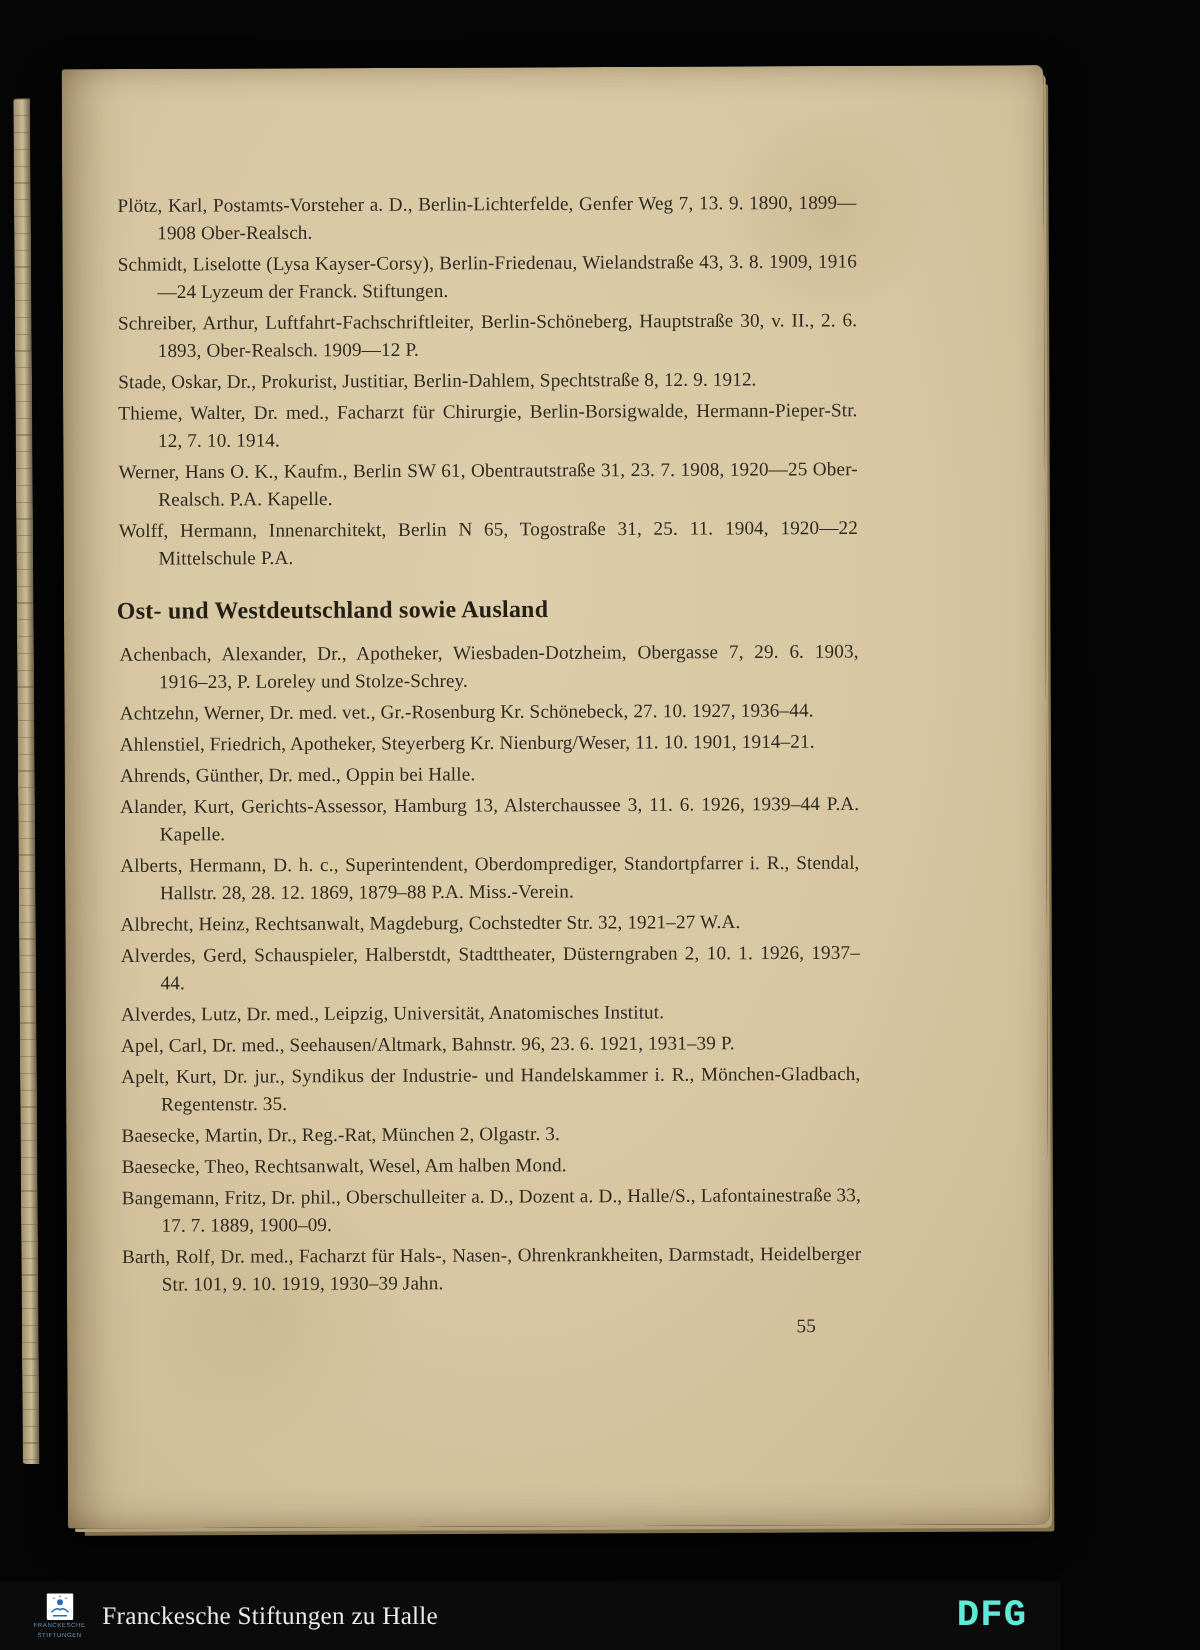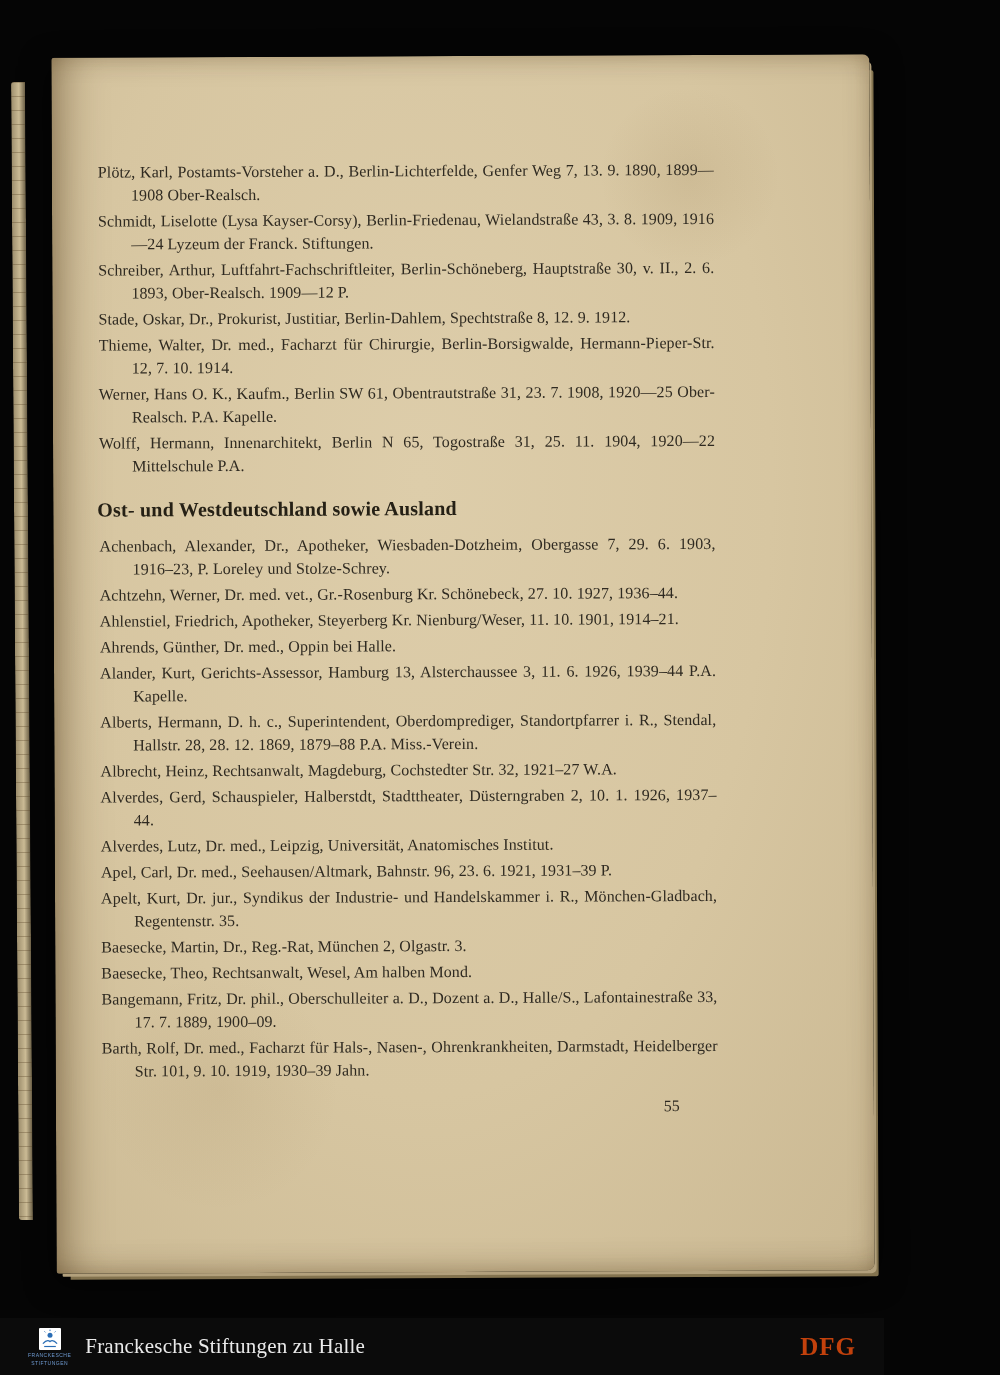--- a/index.html
+++ b/index.html
@@ -84,23 +84,23 @@
     font-size: 5px; line-height: 6px; letter-spacing: 0.5px;
     color: #6f9bd2; text-align: center; white-space: nowrap;
   }
   .inst {
     color: #eaeaea; font-size: 21px;
     font-family: "Liberation Serif", "DejaVu Serif", serif;
     letter-spacing: 0.2px;
   }
   .dfg {
     margin-left: auto;
-    color: #c2410c;
-    font-family: Liberation Serif, serif;
-    font-weight: bold; font-size: 25px; letter-spacing: 1px;
+    color: #5eead4;
+    font-family: Liberation Mono, monospace;
+    font-weight: bold; font-size: 31px; letter-spacing: 1px;
   }
 </style>
 </head>
 <body>
 
 <div class="stage">
 
   <div class="edge-strip"></div>
 
   <div class="page">

